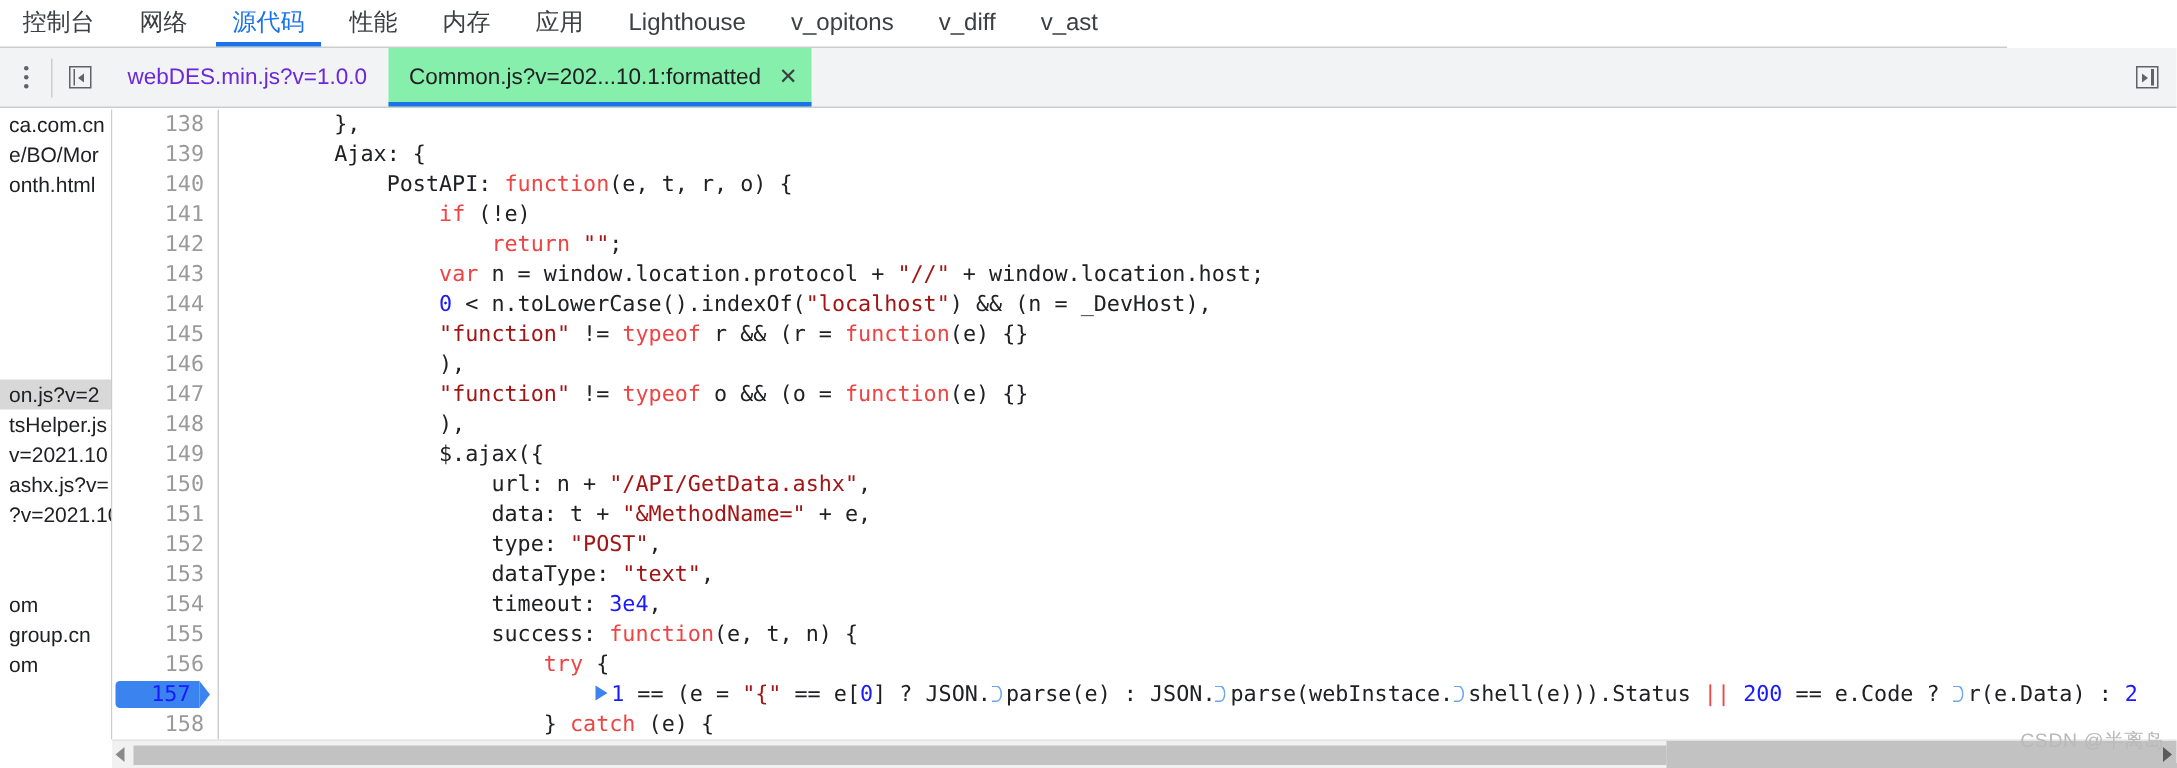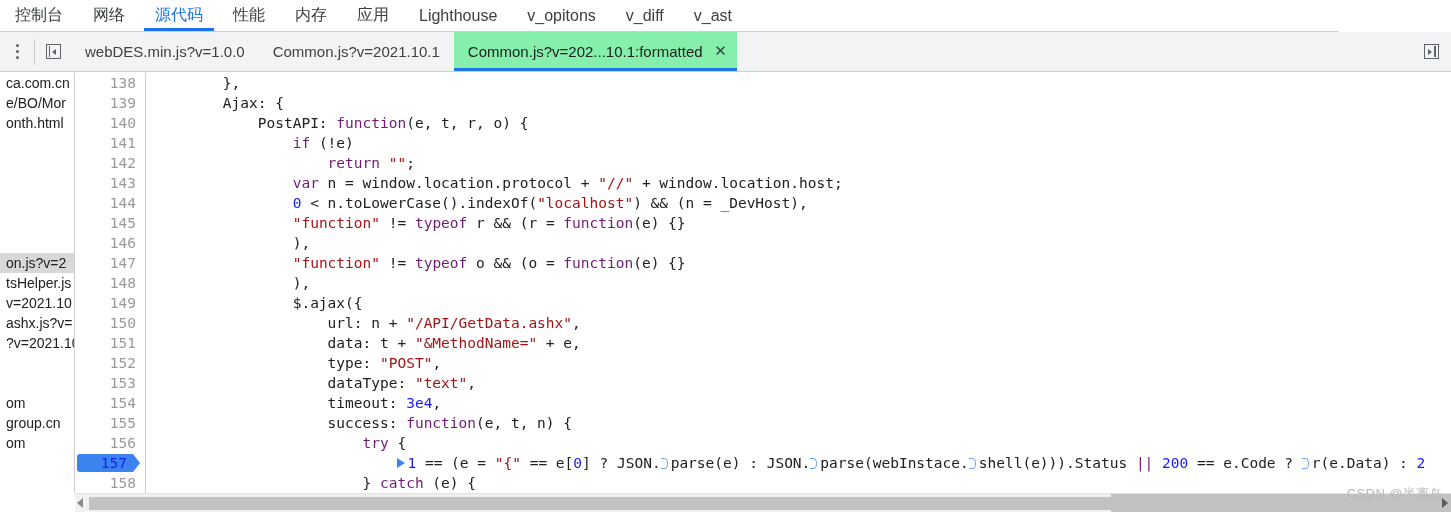--- a/index.html
+++ b/index.html
@@ -53,21 +53,21 @@
     width:0;height:0;border-top:3.2px solid transparent;border-bottom:3.2px solid transparent;
     border-right:4.2px solid #5f6368;margin-left:5px;
   }
   .panel-glyph.rev .tri{
     border-right:none;border-left:4.2px solid #5f6368;margin-left:3px;
   }
   .panel-glyph.rev::before{left:auto;right:2px;}
 
   .tab{
     position:relative;height:39px;display:flex;align-items:center;
-    padding:0 14px;font-size:15px;color:#404040;white-space:nowrap;cursor:pointer;
+    padding:0 14px;font-size:15px;color:#6d28d9;white-space:nowrap;cursor:pointer;
   }
   .tab.active{background:#86efac;color:#202124;padding-right:8px;}
   .tab.active::after{
     content:"";position:absolute;left:0;right:0;bottom:0;height:3px;background:#1a73e8;
   }
   .tab-close{
     margin-left:10px;width:16px;height:16px;line-height:15px;text-align:center;
     font-size:15px;color:#3c4043;cursor:pointer;font-family:"DejaVu Sans",sans-serif;
   }
   .tabstrip-spacer{flex:1 1 auto;}
@@ -110,21 +110,21 @@
   .ln.cur .num{position:relative;z-index:2;padding-right:9px;display:block;}
 
   .code{
     position:absolute;left:72px;top:0;right:0;height:420px;overflow:hidden;
     font-family:"DejaVu Sans Mono","Liberation Mono",monospace;
     font-size:14.5px;white-space:pre;color:#202124;
   }
   .cl{height:20px;line-height:20px;padding-left:6px;box-sizing:border-box;}
   .cl.cur{background:#ffffff;}
 
-  .kw{color:#701a75;}
+  .kw{color:#ef4444;}
   .str{color:#a31515;}
   .num{color:#1a1aff;}
   .pl{color:#202124;}
 
   .fold{
     display:inline-block;width:10px;height:11px;vertical-align:-1px;position:relative;
     margin-right:0px;
   }
   .fold::before{
     content:"";position:absolute;left:0;top:0;width:0;height:0;
@@ -211,23 +211,20 @@
     </div>
     <div class="vsep"></div>
     <div class="panel-btn">
       <span class="panel-glyph">
           <span class="tri"></span>
         </span>
     </div>
     <div id="tabs" style="display:flex;align-items:center;height:39px;">
         <div class="tab">
           <span>webDES.min.js?v=1.0.0</span>
-        </div>
-        <div class="tab">
-          <span>Common.js?v=2021.10.1</span>
         </div>
         <div class="tab active">
           <span>Common.js?v=202...10.1:formatted</span>
           <span class="tab-close">✕</span>
         </div>
       </div>
     <div class="tabstrip-spacer"></div>
     <div class="tabstrip-right">
       <div class="panel-btn">
         <span class="panel-glyph rev">

